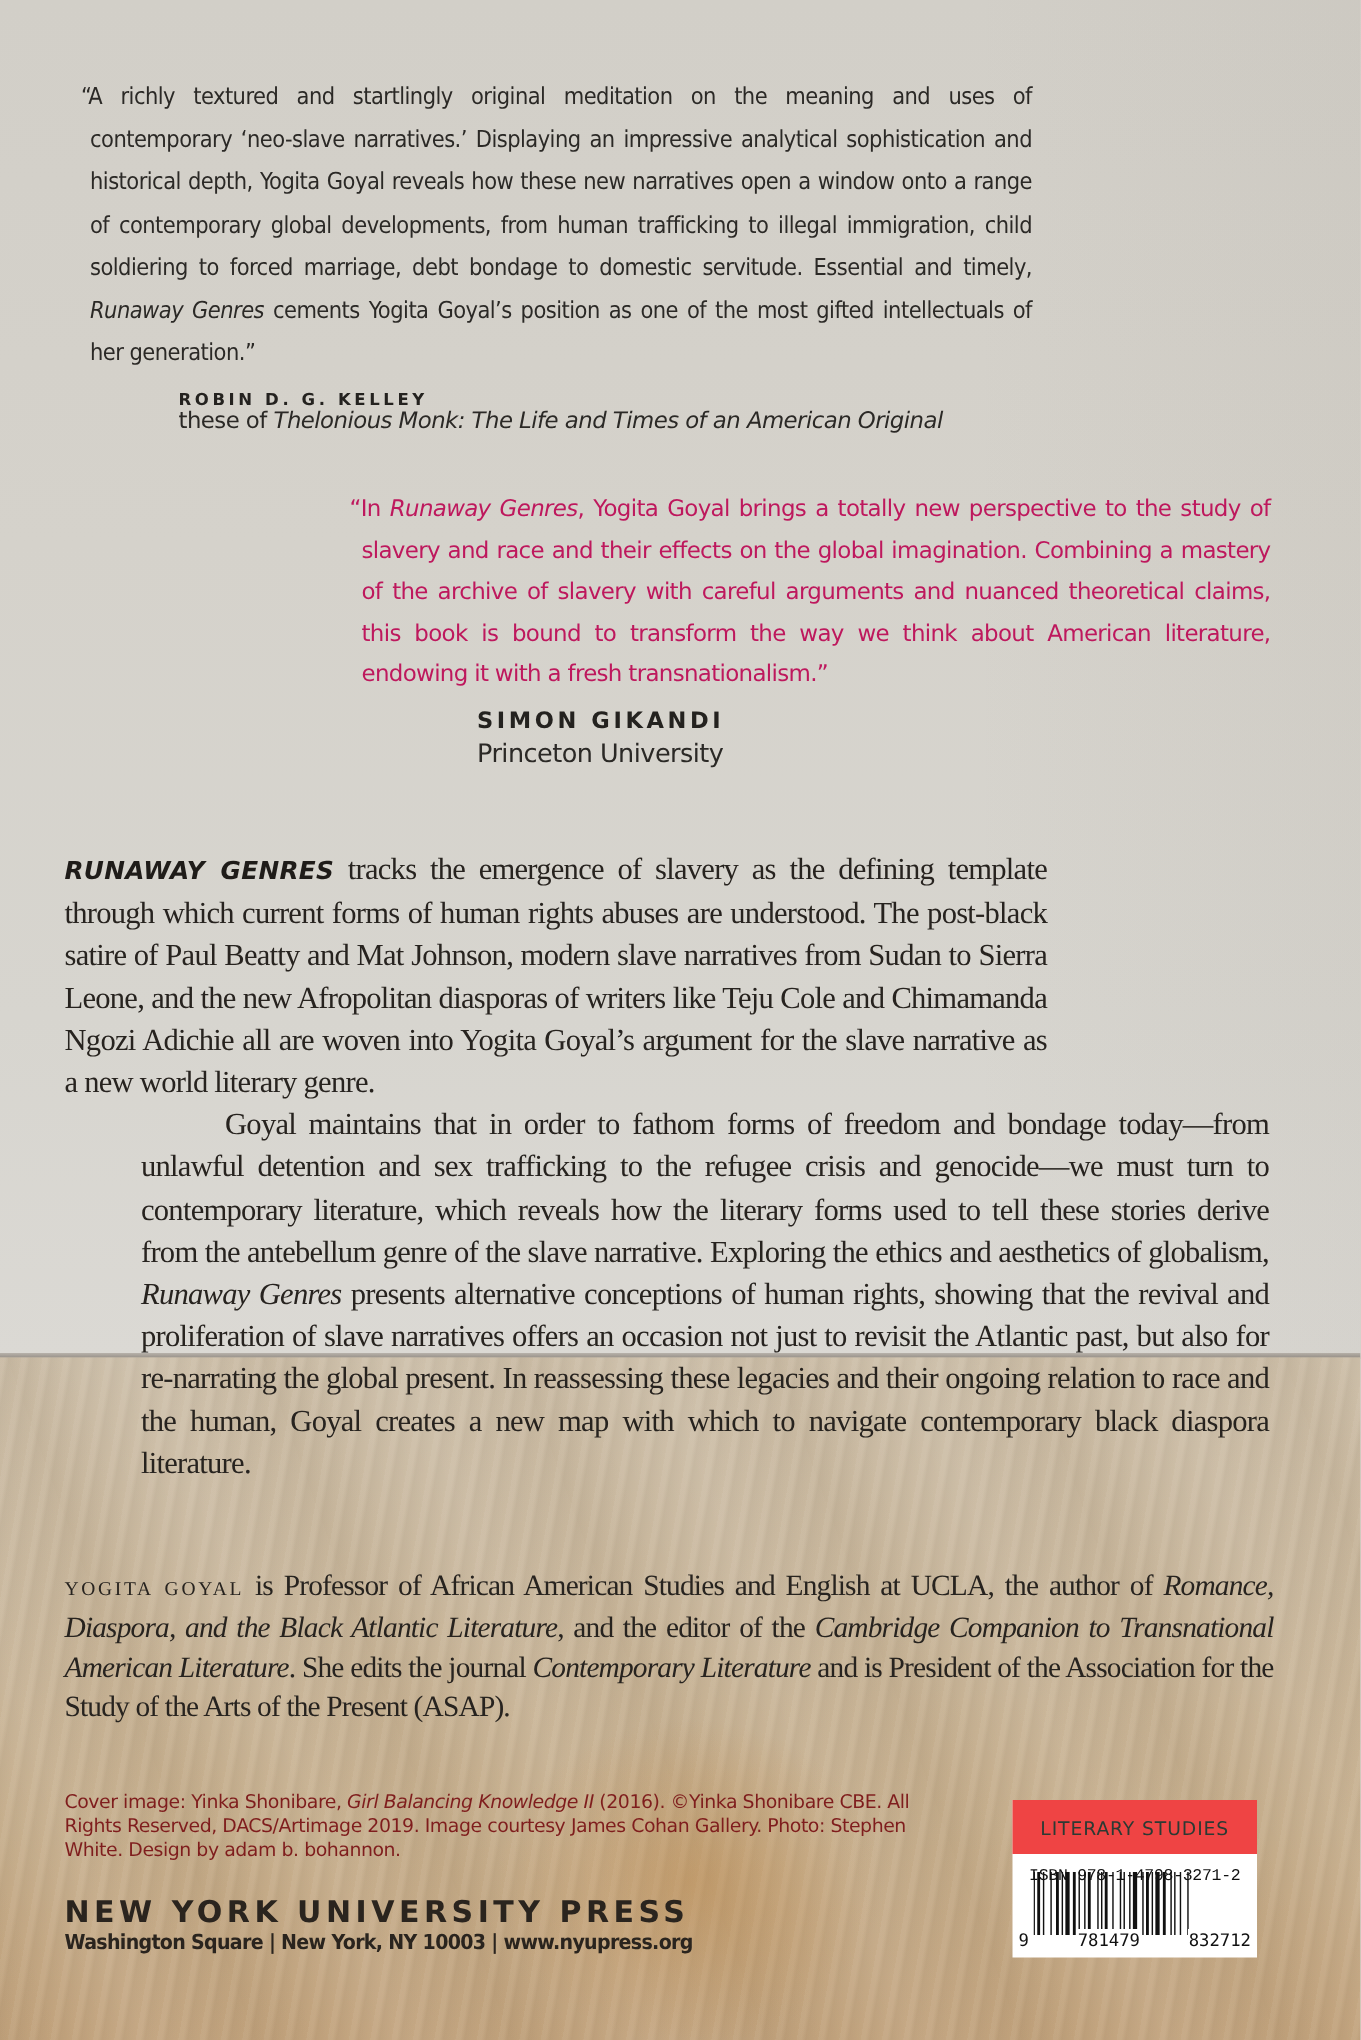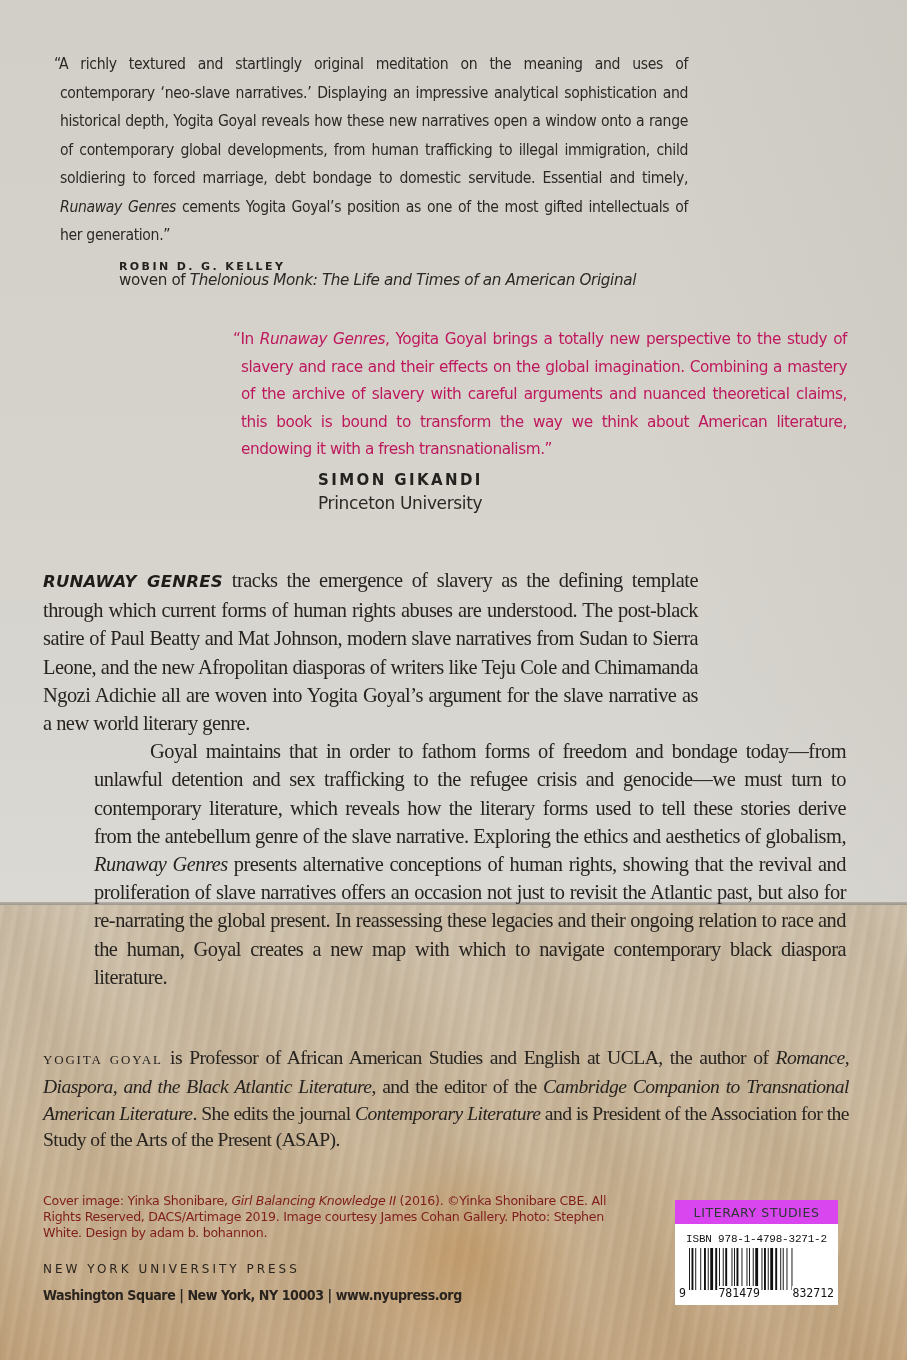--- a/index.html
+++ b/index.html
@@ -90,36 +90,36 @@
   }
   .bio .sc { font-size:13px; letter-spacing:1.8px; text-transform:uppercase;margin-top:38px; }
 
   .credits {
     position:absolute; left:43px; top:1193px; width:600px;
     font-family:"DejaVu Sans", sans-serif;
     font-size:12.6px; line-height:16px; color:#7f1d1d; letter-spacing:-0.3px;
   }
   .publisher {
     position:absolute; left:43px; top:1262px;
-    font-family:"DejaVu Sans", sans-serif; font-weight:normal;
-    font-size:12px; letter-spacing:3px; color:#2a241e;
+    font-family:"DejaVu Sans", sans-serif; font-weight:bold;
+    font-size:20px; letter-spacing:3px; color:#2a241e;
   }
   .address {
     position:absolute; left:43px; top:1287px;
     font-family:"DejaVu Sans", sans-serif; font-weight:bold;
     font-size:13.8px; color:#2a241e; letter-spacing:-0.5px;
     transform:scaleX(0.92); transform-origin:left;
   }
 
   .isbn-box {
     position:absolute; left:675px; top:1200px; width:163px; height:105px;
     background:#ffffff;
   }
   .isbn-tag {
-    height:24px; background:#d946ef;
+    height:36px; background:#ef4444;
     display:flex; align-items:center; justify-content:center;
     font-family:"DejaVu Sans", sans-serif; font-size:12.5px; color:#2b3a33; letter-spacing:0.6px;
   }
   .isbn-label {
     font-family:Liberation Mono, monospace; font-size:11px; color:#111;
     text-align:center; margin-top:9px; letter-spacing:-0.2px;
   }
   .barcode { position:absolute; left:14px; top:48px; width:140px; height:42px; }
   .barcode-digits {
     position:absolute; left:4px; top:86px; width:155px;
@@ -132,21 +132,21 @@
 <body>
 
 <div class="wall"></div>
 <div class="baseboard"></div>
 <div class="floor"></div>
 
 <div class="quote1">
   <span><span>“A richly textured and startlingly original meditation on the meaning and uses of contemporary ‘neo-slave narratives.’ Displaying an impressive analytical sophistication and historical depth, Yogita Goyal reveals how these new narratives open a window onto a range of contemporary global developments, from human trafficking to illegal immigration, child soldiering to forced marriage, debt bondage to domestic servitude. Essential and timely, </span><i>Runaway Genres</i><span> cements Yogita Goyal’s position as one of the most gifted intellectuals of her generation.”</span></span>
 </div>
 <div class="attr1-name">ROBIN D. G. KELLEY</div>
-<div class="attr1-role"><span>woven of </span><i>Thelonious Monk: The Life and Times of an American Original</i></div>
+<div class="attr1-role"><span>these of </span><i>Thelonious Monk: The Life and Times of an American Original</i></div>
 
 <div class="quote2">
   <span>“In </span><i>Runaway Genres</i><span>, Yogita Goyal brings a totally new perspective to the study of slavery and race and their effects on the global imagination. Combining a mastery of the archive of slavery with careful arguments and nuanced theoretical claims, this book is bound to transform the way we think about American literature, endowing it with a fresh transnationalism.”</span>
 </div>
 <div class="attr2-name">SIMON GIKANDI</div>
 <div class="attr2-role">Princeton University</div>
 
 <div class="desc">
   <p class="p1"><span class="lead">RUNAWAY GENRES</span><span> tracks the emergence of slavery as the defining template through which current forms of human rights abuses are understood. The post-black satire of Paul Beatty and Mat Johnson, modern slave narratives from Sudan to Sierra Leone, and the new Afropolitan diasporas of writers like Teju Cole and Chimamanda Ngozi Adichie all are woven into Yogita Goyal’s argument for the slave narrative as a new world literary genre.</span></p>
   <p class="p2"><span>Goyal maintains that in order to fathom forms of freedom and bondage today—from unlawful detention and sex trafficking to the refugee crisis and genocide—we must turn to contemporary literature, which reveals how the literary forms used to tell these stories derive from the antebellum genre of the slave narrative. Exploring the ethics and aesthetics of globalism, </span><i>Runaway Genres</i><span> presents alternative conceptions of human rights, showing that the revival and proliferation of slave narratives offers an occasion not just to revisit the Atlantic past, but also for re-narrating the global present. In reassessing these legacies and their ongoing relation to race and the human, Goyal creates a new map with which to navigate contemporary black diaspora literature.</span></p>

